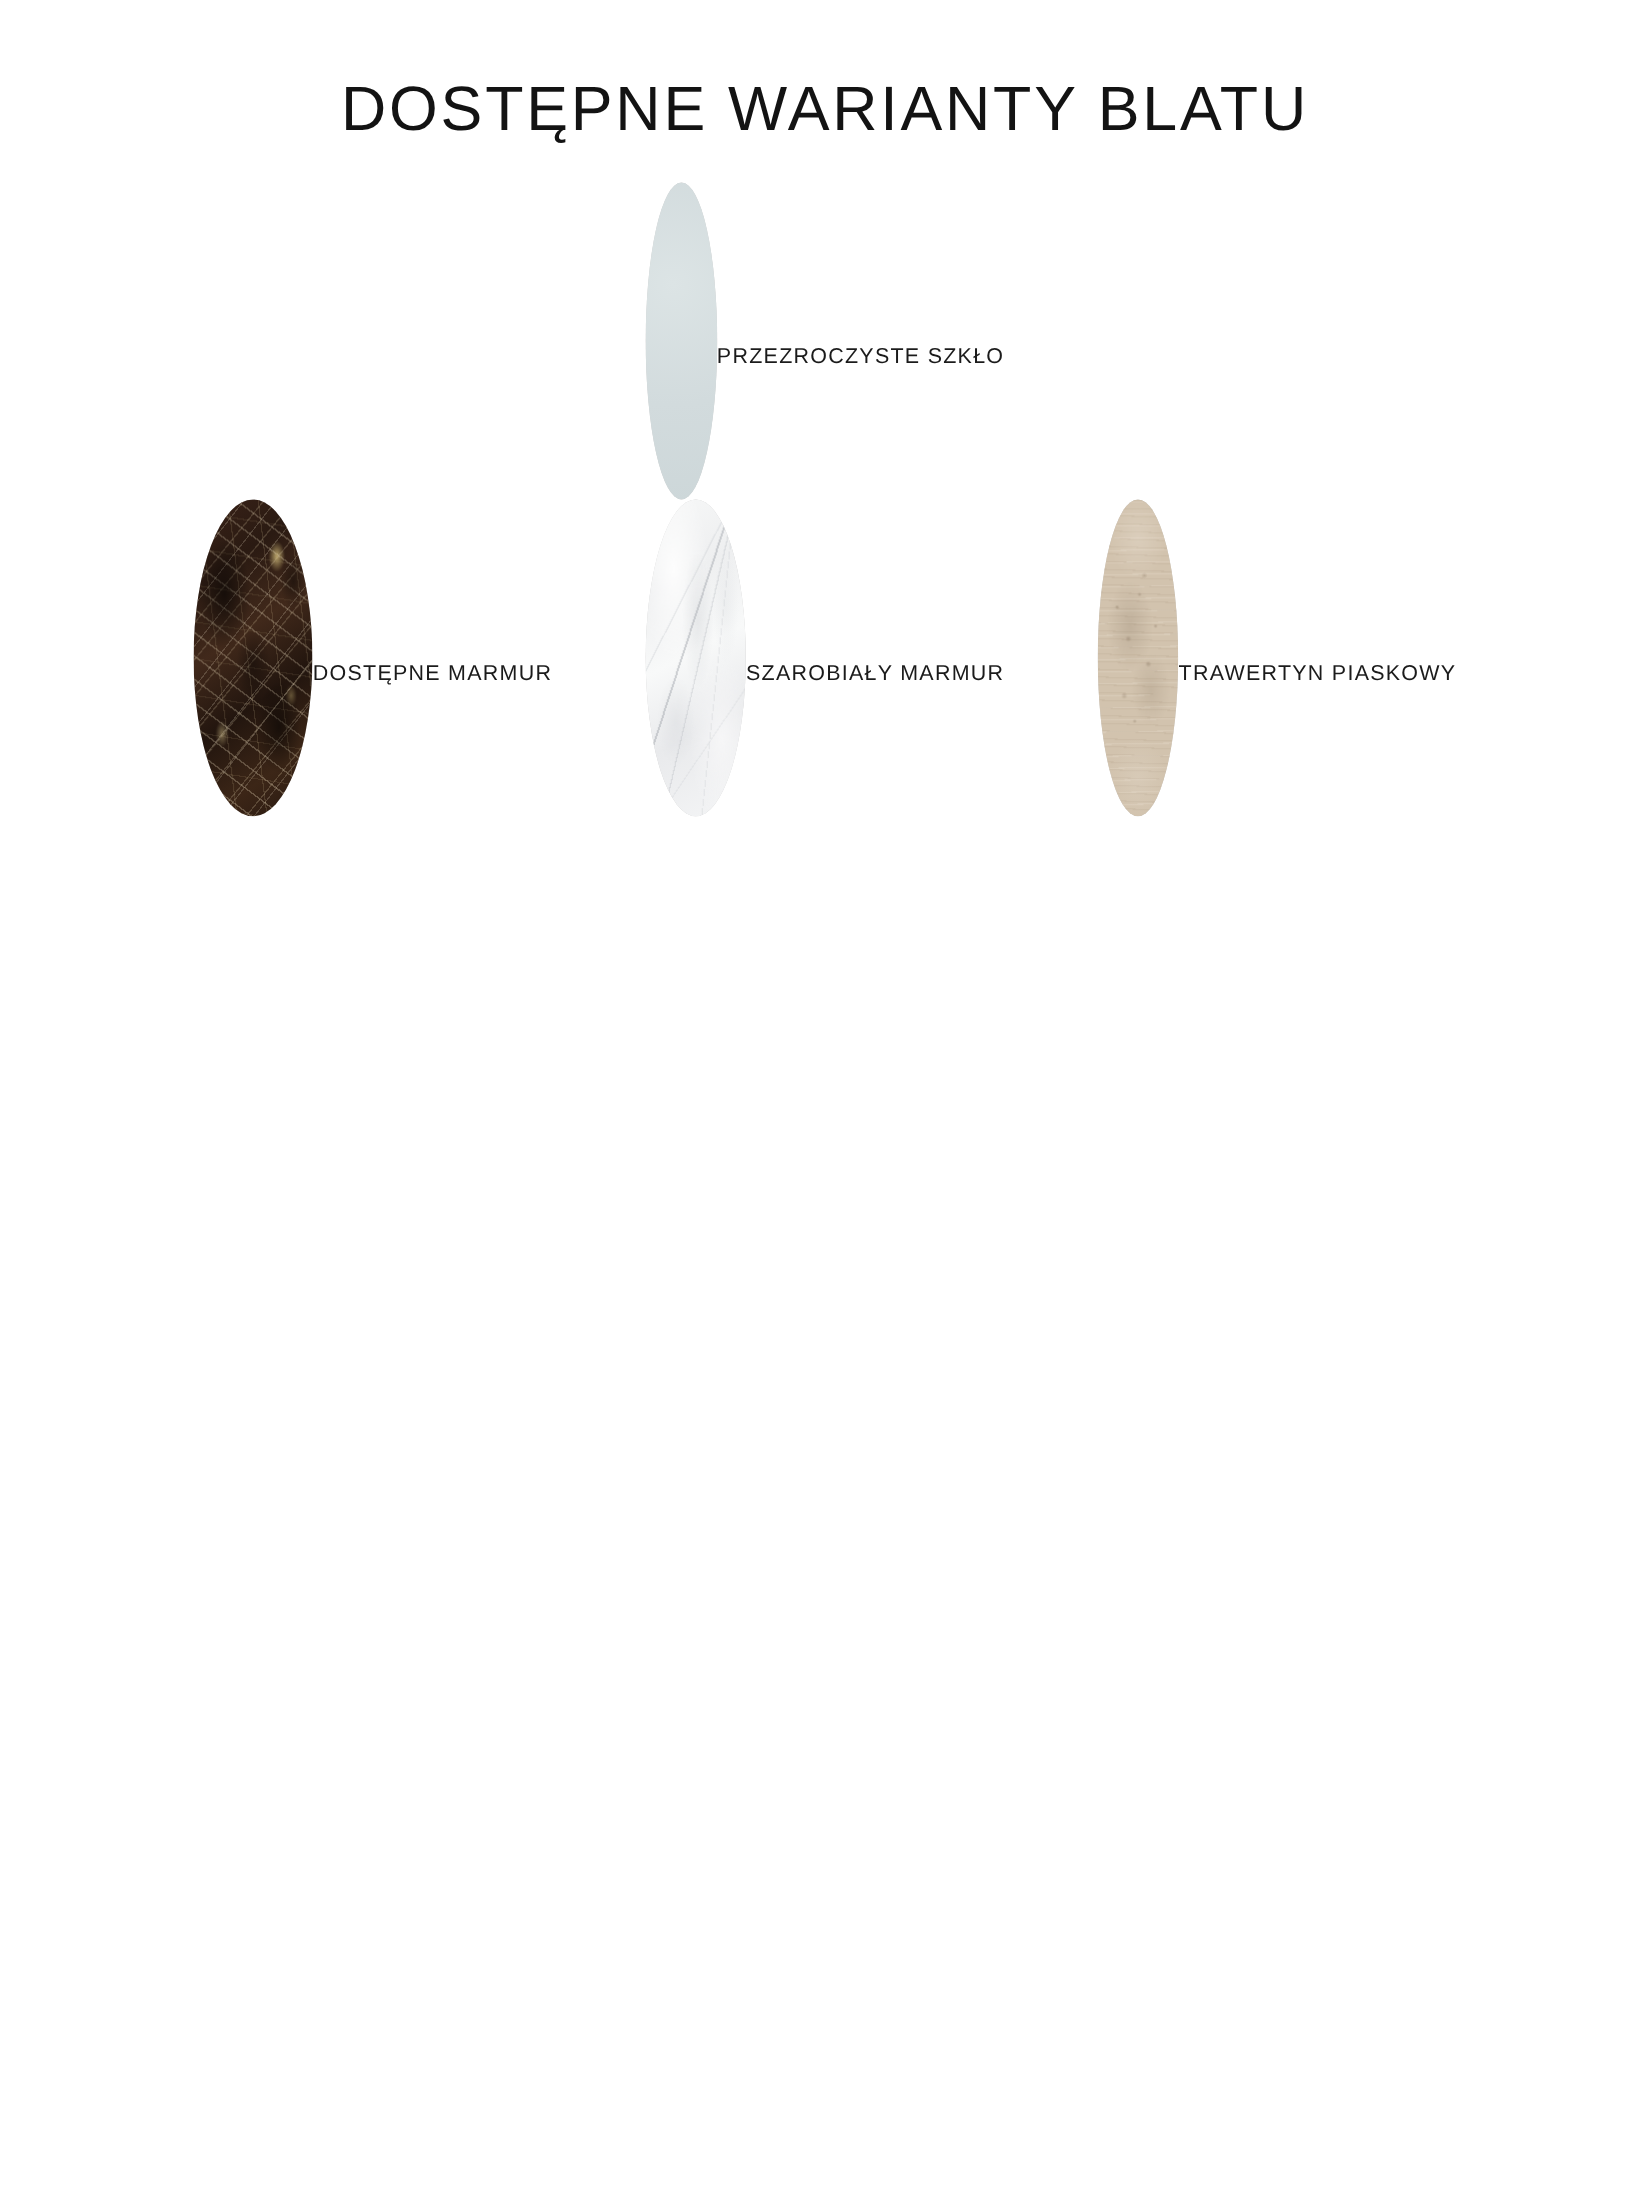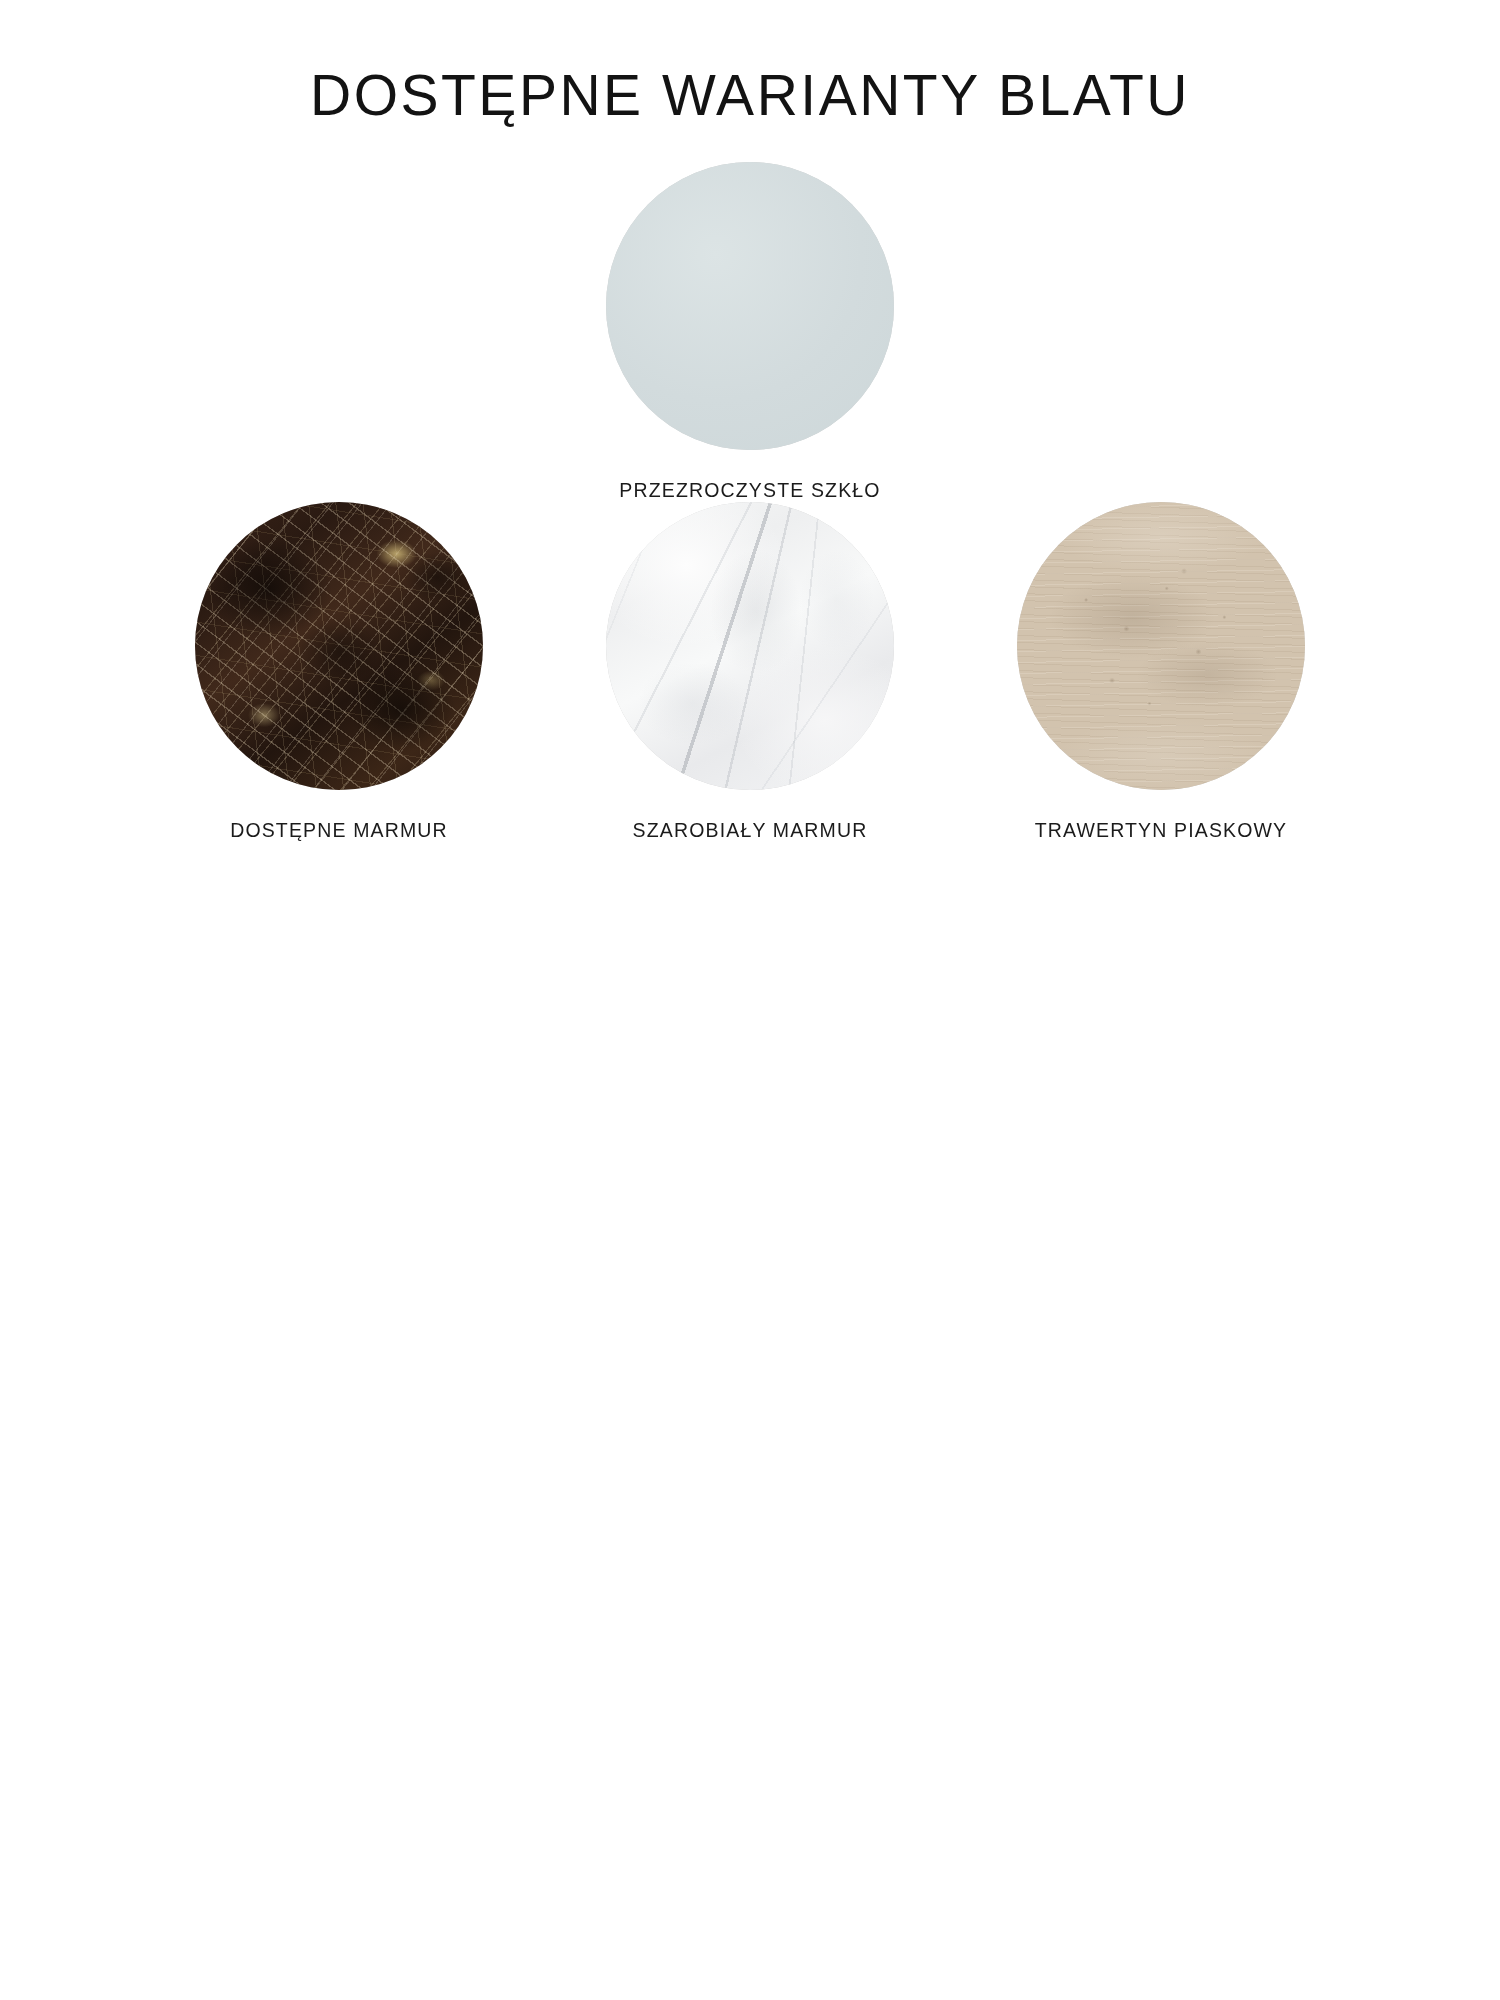--- a/index.html
+++ b/index.html
@@ -23,43 +23,43 @@
     position: relative;
     box-sizing: border-box;
   }
 
   .page-title {
     text-align: center;
     font-size: 57px;
     letter-spacing: 2.5px;
     font-weight: 400;
     color: #131313;
-    margin: 16px;
-    padding-top: 50px;
+    margin: 0;
+    padding-top: 70px;
     line-height: 1.05;
     font-family: "Liberation Sans", sans-serif;
   }
 
   .grid {
     margin-top: 36px;
     display: flex;
     flex-direction: column;
     gap: 0px;
   }
 
   .row {
     display: flex;
     justify-content: center;
     gap: 85px;
   }
 
   .cell {
     width: 326px;
     display: flex;
-    flex-direction: column;
+    flex-direction: row;
     align-items: center;
   }
 
   .swatch {
     width: 288px;
     height: 288px;
     border-radius: 50%;
     overflow: hidden;
     position: relative;
     background: #cccccc;

